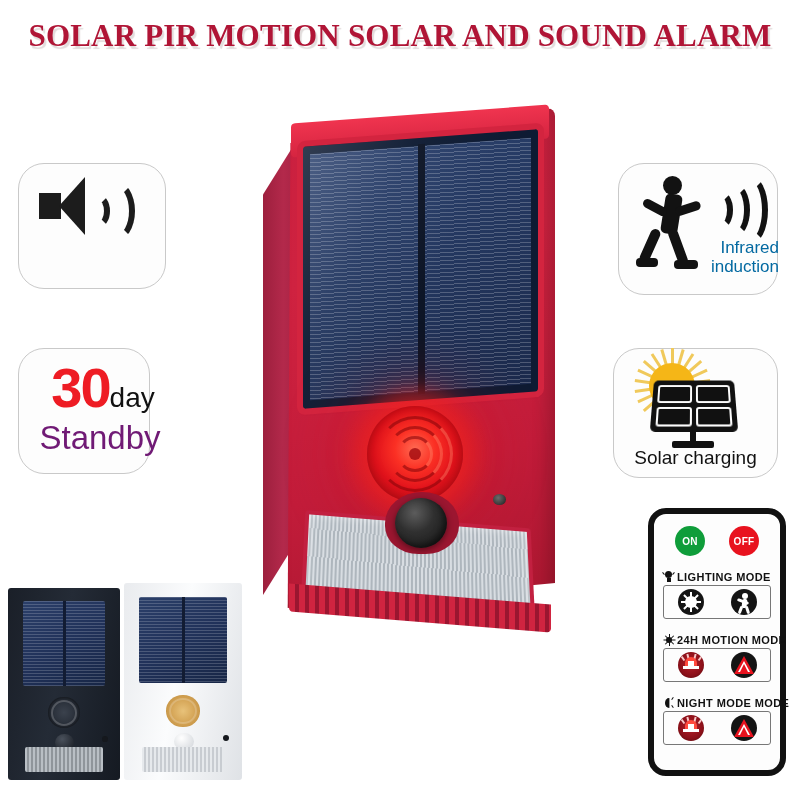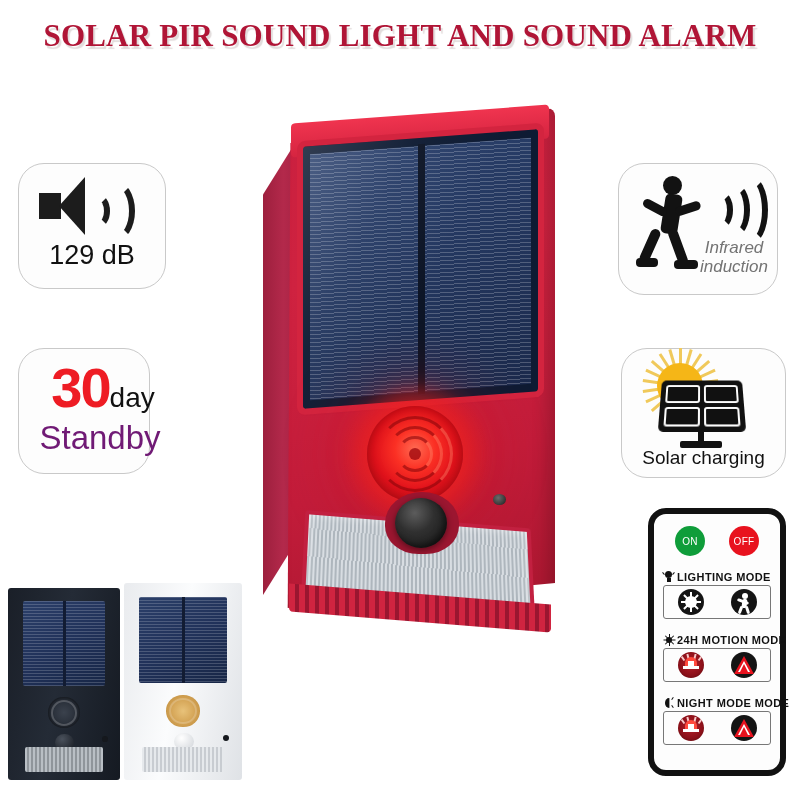--- a/index.html
+++ b/index.html
@@ -133,25 +133,25 @@
     border-radius: 50%;
     border-top-color: transparent;
     border-bottom-color: transparent;
     border-left-color: transparent;
   }
   .ir-arc.a1 { left: 90px; top: 27px; width: 12px; height: 26px; }
   .ir-arc.a2 { left: 101px; top: 19px; width: 18px; height: 42px; }
   .ir-arc.a3 { left: 113px; top: 11px; width: 24px; height: 58px; }
   #ir-label {
     position: absolute; left: 70px; top: 74px; width: 90px;
-    text-align: center; font-size: 17px; line-height: 19px; color: #737373; font-style: italic;
-  }
-
-  
-  #badge-solar { left: 613px; top: 348px; width: 165px; height: 130px; margin-left: 8px; }
+    text-align: right; font-size: 17px; line-height: 19px; color: #0369a1;
+  }
+
+  
+  #badge-solar { left: 613px; top: 348px; width: 165px; height: 130px; }
   .sun-core {
     position: absolute; left: 35px; top: 14px;
     width: 46px; height: 46px;
     background: #f5b617; border-radius: 50%;
   }
   .ray {
     position: absolute;
     left: 57px; top: 37px;
     width: 3px; height: 38px;
     background: #f0c95b;
@@ -378,21 +378,21 @@
     box-sizing: border-box;
     padding: 8px 9px;
   }
   .power-row {
     display: flex; justify-content: space-around; align-items: center;
     margin: 4px 0 8px 0;
   }
   .pwr-btn {
     width: 30px; height: 30px; border-radius: 50%;
     display: flex; align-items: center; justify-content: center;
-    color: #fff; font-size: 10px; font-weight: normal;
+    color: #fff; font-size: 10px; font-weight: bold;
     letter-spacing: 0.3px;
   }
   #btn-on { background: #0f9d3a; }
   #btn-off { background: #e8121e; }
 
   .mode-section { margin-bottom: 5px; }
   .mode-head {
     display: flex; align-items: flex-end; gap: 3px;
     font-size: 11px; font-weight: bold; letter-spacing: 0.4px;
     color: #111; margin-bottom: 2px; white-space: nowrap; margin-top: 15px;
@@ -462,31 +462,30 @@
     position: absolute; left: 2px; top: 1px; width: 8px; height: 10px;
     border-radius: 50%;
     background: #111;
     clip-path: polygon(0 0, 55% 0, 55% 100%, 0 100%);
   }
   .hi-moon-ray { position: absolute; width: 1px; height: 3px; background: #111; }
 </style>
 </head>
 <body>
 
-<div id="title">SOLAR PIR SOUND LIGHT AND SOUND ALARM</div>
+<div id="title">SOLAR PIR MOTION SOLAR AND SOUND ALARM</div>
 
 <div class="badge" id="badge-db">
   <div class="badge-inner">
     <div class="spk-wrap">
       <div class="spk-body"></div>
       <div class="spk-cone"></div>
       <div class="wave w1"></div>
       <div class="wave w2"></div>
     </div>
-    <div class="badge-label" id="db-label">129 dB</div>
   </div>
 </div>
 
 <div class="badge" id="badge-standby">
   <div class="badge-inner">
     <div id="standby-row1">
       <span id="standby-30">30</span><span id="standby-day">day</span>
     </div>
     <div id="standby-row2">Standby</div>
   </div>

